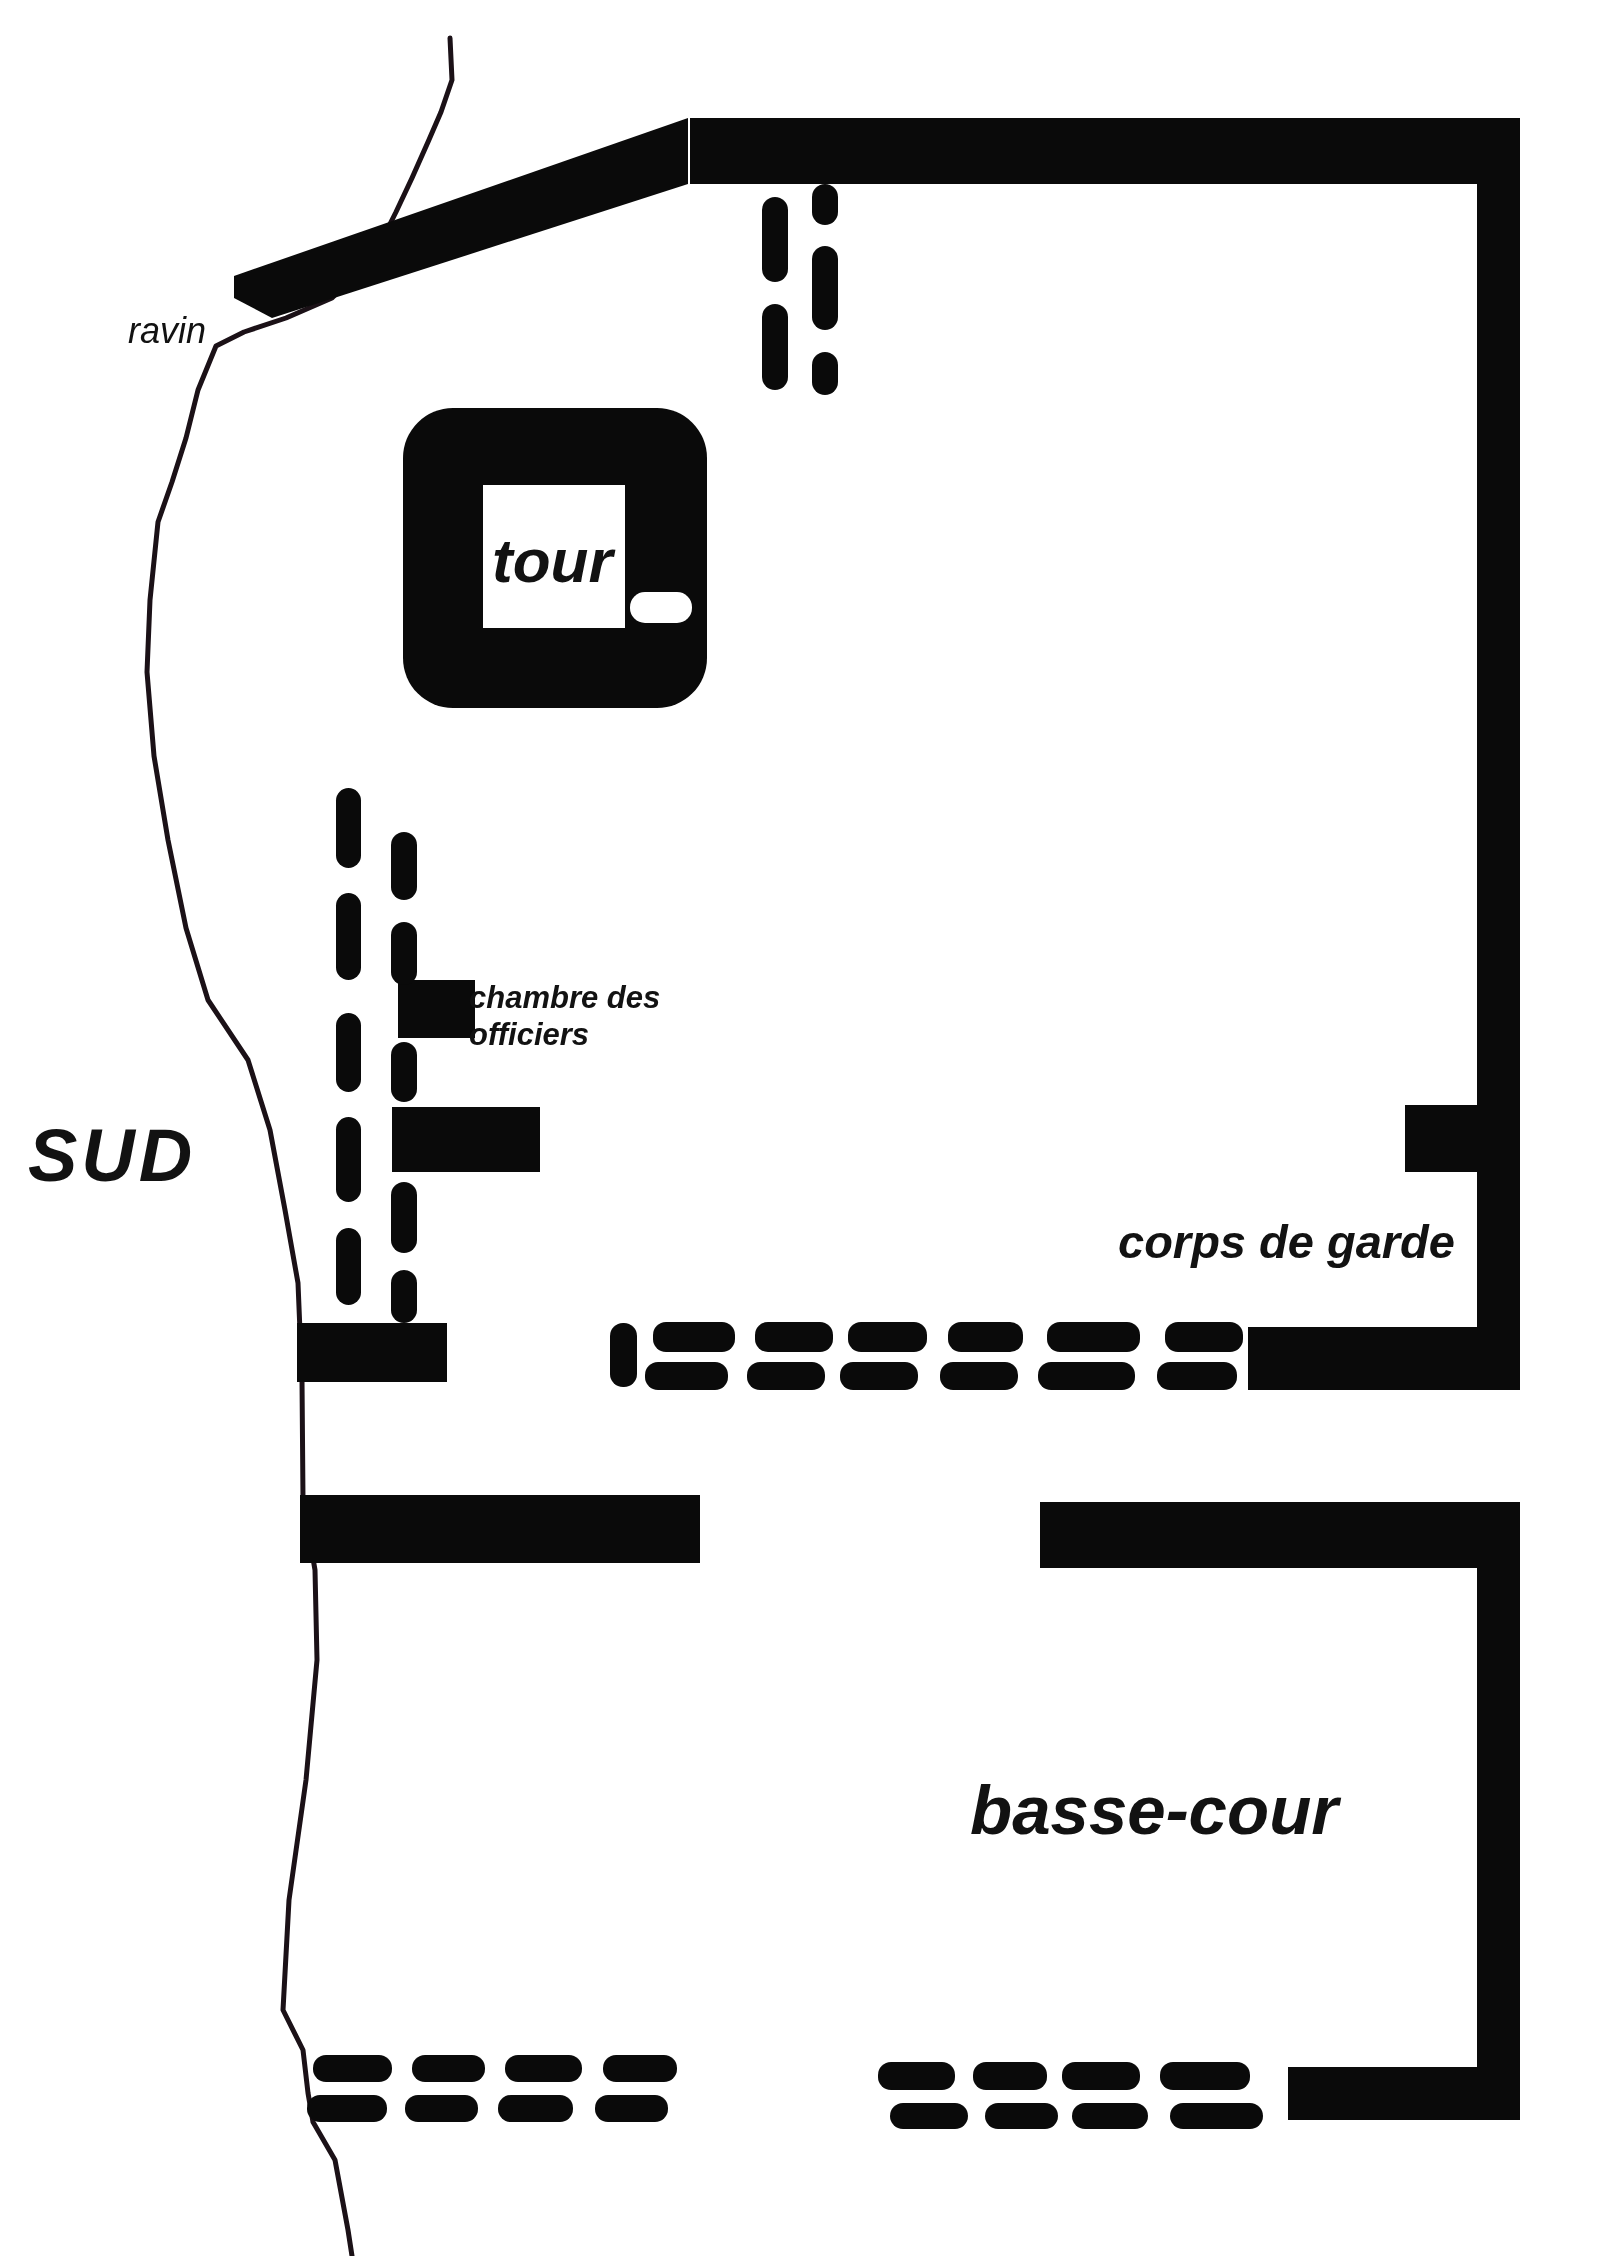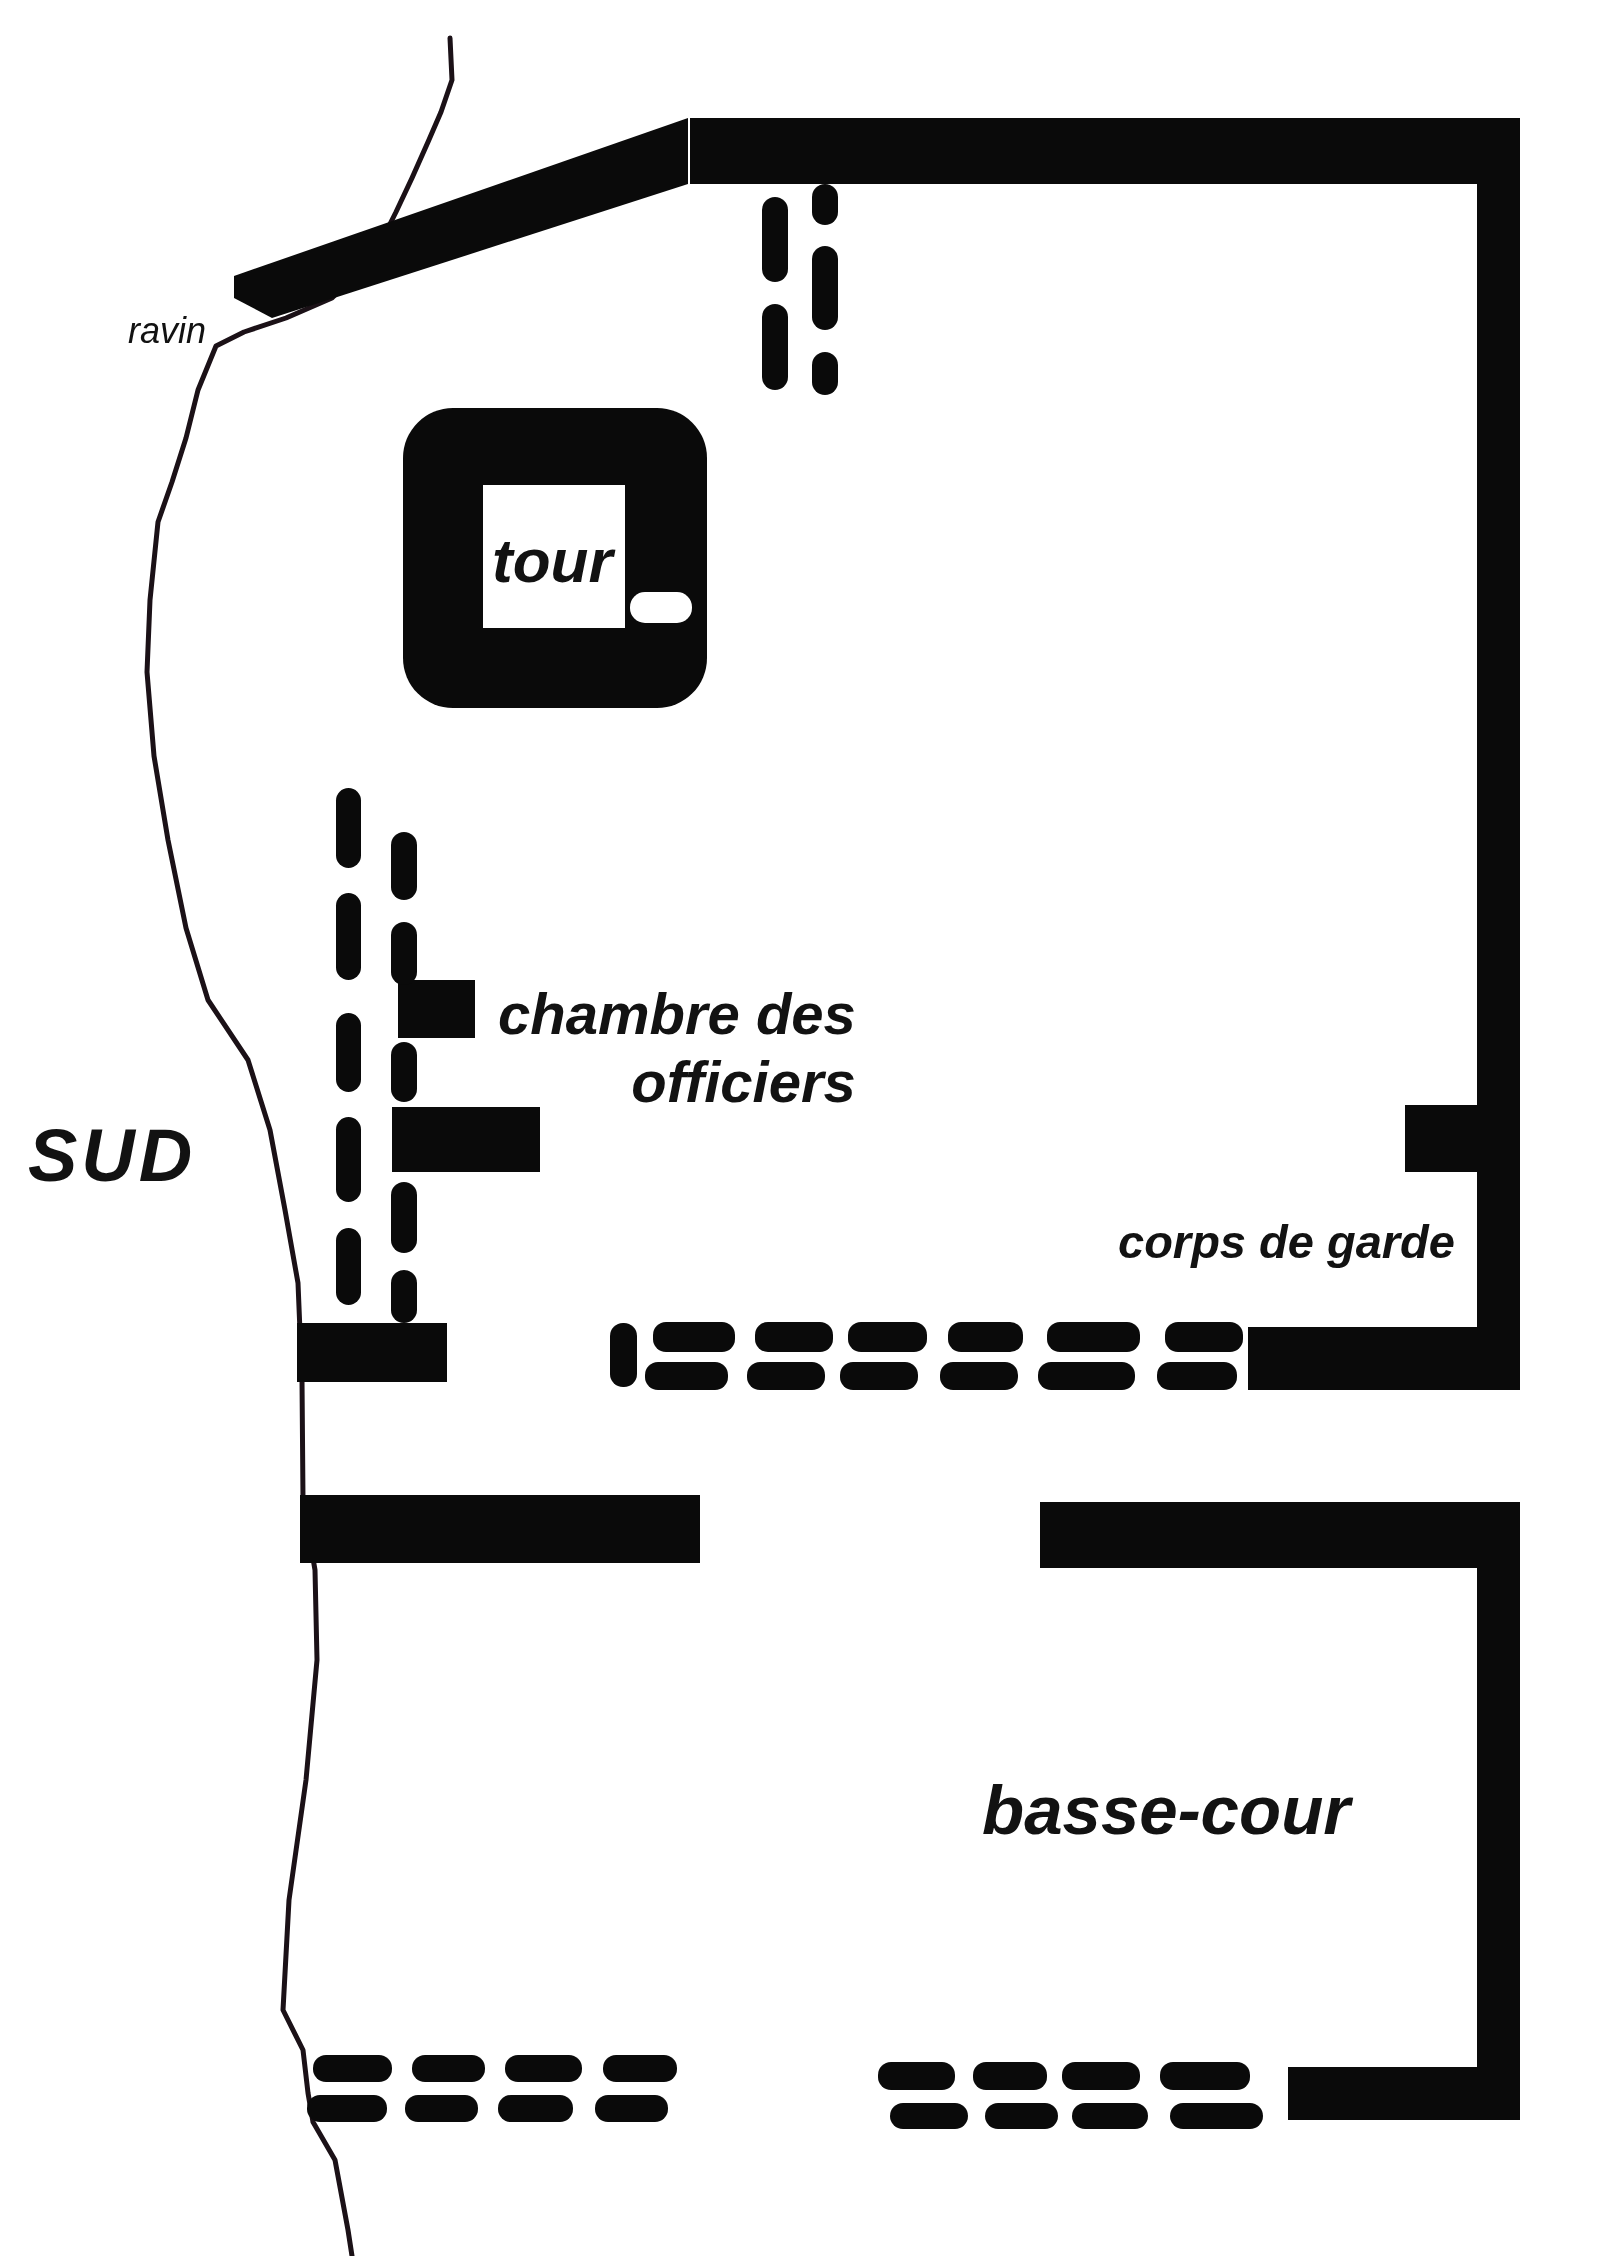--- a/index.html
+++ b/index.html
@@ -88,18 +88,18 @@
       <rect x="985" y="2103" width="73" height="26" rx="13" fill="#0a0a0a"></rect>
       <rect x="1072" y="2103" width="76" height="26" rx="13" fill="#0a0a0a"></rect>
       <rect x="1170" y="2103" width="93" height="26" rx="13" fill="#0a0a0a"></rect>
       <rect x="403" y="408" width="304" height="300" rx="50" fill="#0a0a0a"></rect>
       <rect x="483" y="485" width="142" height="143" fill="#ffffff"></rect>
       <rect x="630" y="592" width="62" height="31" rx="15" fill="#ffffff"></rect>
     </svg>
 
   <div class="label italic" style="left: 128px; top: 310px; font-size: 36px;">ravin</div>
   <div class="label bold" style="left: 492px; top: 524px; font-size: 62px;">tour</div>
-  <div class="label bold" style="left: 498px; top: 980px; font-size: 58px; text-align: right;">chambre des
+  <div class="label bold" style="left: 469px; top: 980px; font-size: 31px;">chambre des
 officiers</div>
   <div class="label bold" style="left: 28px; top: 1112px; font-size: 74px; letter-spacing: 4px; text-align: right;">SUD</div>
   <div class="label bold" style="left: 1110px; top: 1214px; font-size: 47px; margin-left: 8px;">corps de garde</div>
-  <div class="label bold" style="left: 970px; top: 1770px; font-size: 69px; margin-left: 12px;">basse-cour</div>
+  <div class="label bold" style="left: 970px; top: 1770px; font-size: 69px;">basse-cour</div>
 </div>
 
 </body></html>

